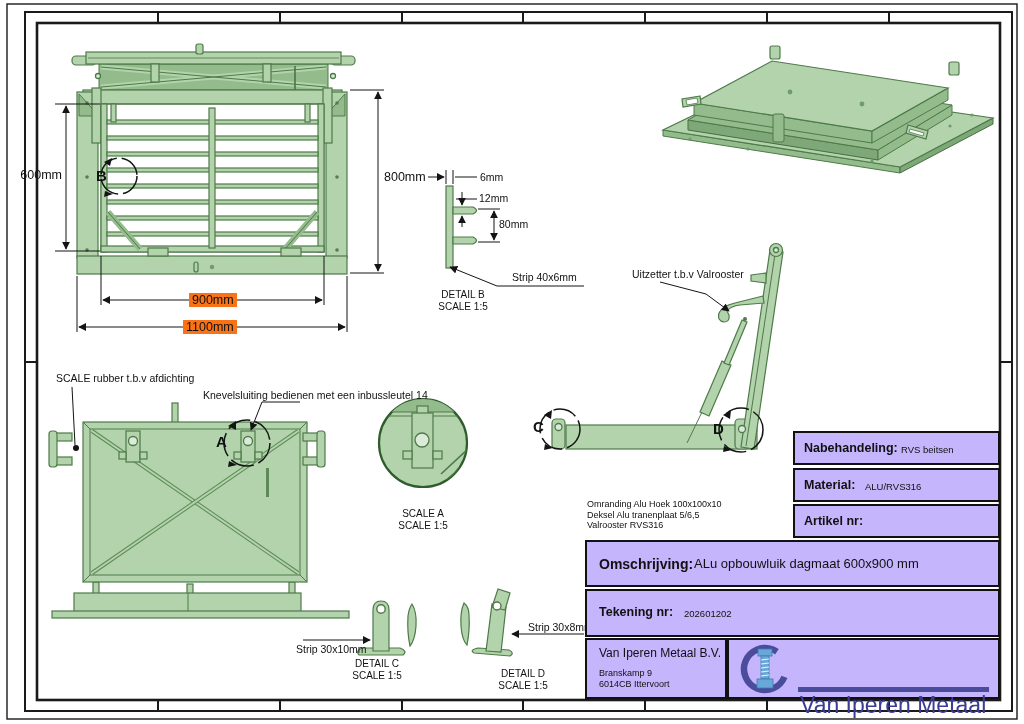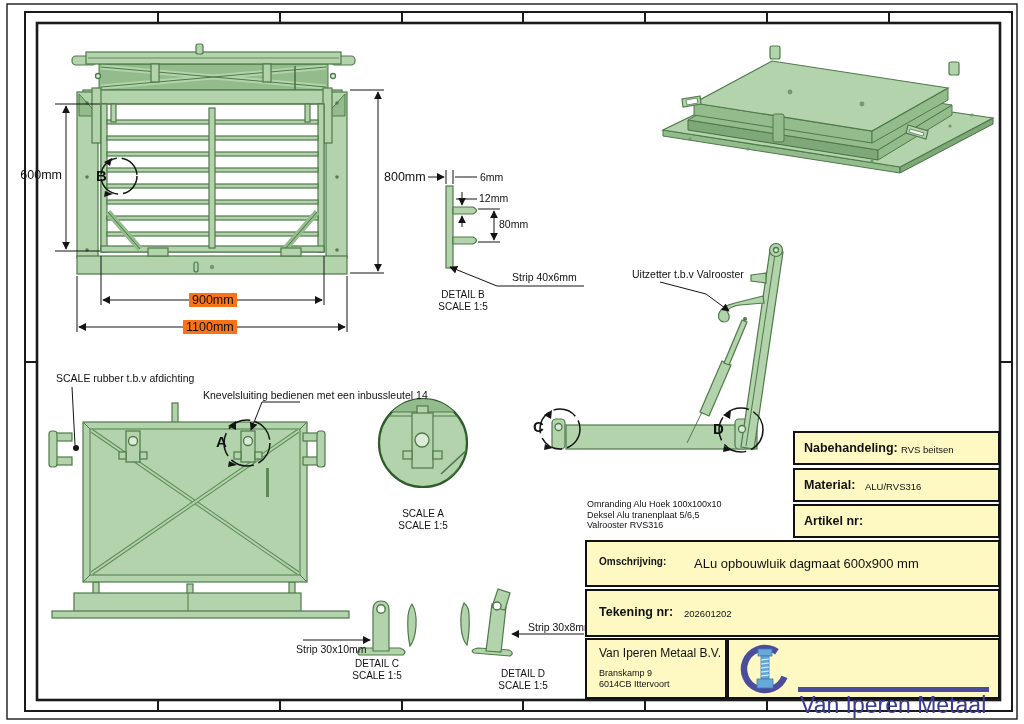--- a/index.html
+++ b/index.html
@@ -12,21 +12,21 @@
   .gl{stroke:#4e7a49;stroke-width:1;fill:none;}
   .dln{stroke:#141414;stroke-width:1;fill:none;}
   .frm{stroke:#1a1a1a;fill:none;}
   .callout{fill:none;stroke:#141414;stroke-width:1.5;stroke-dasharray:24 5;}
   .hole{fill:#dcebd9;stroke:#4e7a49;stroke-width:1.3;}
   .lbl{position:absolute;font-size:10.5px;white-space:nowrap;}
   .dimtxt{position:absolute;font-size:12.5px;white-space:nowrap;}
   .wbg{background:#f97316;padding:0 3px;}
   .cap{position:absolute;font-size:10px;line-height:12px;text-align:center;white-space:nowrap;}
   .mk{position:absolute;font-size:15px;font-weight:bold;white-space:nowrap;}
-  .tb-box{position:absolute;border:2px solid #111;background:#fef9c3;box-sizing:border-box;}
+  .tb-box{position:absolute;border:2px solid #111;background:#c4b5fd;box-sizing:border-box;}
   .tb-label{font-weight:bold;font-size:12.5px;}
   .tb-small{font-size:9.5px;}
   .notes{position:absolute;font-size:9px;line-height:10.5px;white-space:nowrap;}
   .logo-serif{font-family:Liberation Sans, sans-serif;font-size:23px;color:#3c3c96;white-space:nowrap;margin-top:36px;}
 </style>
 </head>
 <body>
 
 <div id="sheet">
 
@@ -334,21 +334,21 @@
   <span class="tb-small" style="position:absolute;left:106px;top:11px;">RVS beitsen</span>
 </div>
 <div class="tb-box" style="left:793px;top:468px;width:207px;height:34px;">
   <span class="tb-label" style="position:absolute;left:9px;top:8px;">Material:</span>
   <span class="tb-small" style="position:absolute;left:70px;top:11px;">ALU/RVS316</span>
 </div>
 <div class="tb-box" style="left:793px;top:504px;width:207px;height:34px;">
   <span class="tb-label" style="position:absolute;left:9px;top:8px;">Artikel nr:</span>
 </div>
 <div class="tb-box" style="left:585px;top:540px;width:415px;height:47px;">
-  <span class="tb-label" style="position:absolute;left:12px;top:14px;font-size:10px;">Omschrijving:</span>
+  <span class="tb-label" style="position:absolute;left:12px;top:14px;font-size:14px;">Omschrijving:</span>
   <span style="position:absolute;left:107px;top:14px;font-size:13px;">ALu opbouwluik dagmaat 600x900 mm</span>
 </div>
 <div class="tb-box" style="left:585px;top:589px;width:415px;height:48px;">
   <span class="tb-label" style="position:absolute;left:12px;top:14px;">Tekening nr:</span>
   <span class="tb-small" style="position:absolute;left:97px;top:17px;">202601202</span>
 </div>
 <div class="tb-box" style="left:585px;top:638px;width:142px;height:61px;">
   <div style="position:absolute;left:12px;top:6px;font-size:12px;">Van Iperen Metaal B.V.</div>
   <div style="position:absolute;left:12px;top:28px;font-size:9px;line-height:10.5px;">
     <div>Branskamp 9</div>

